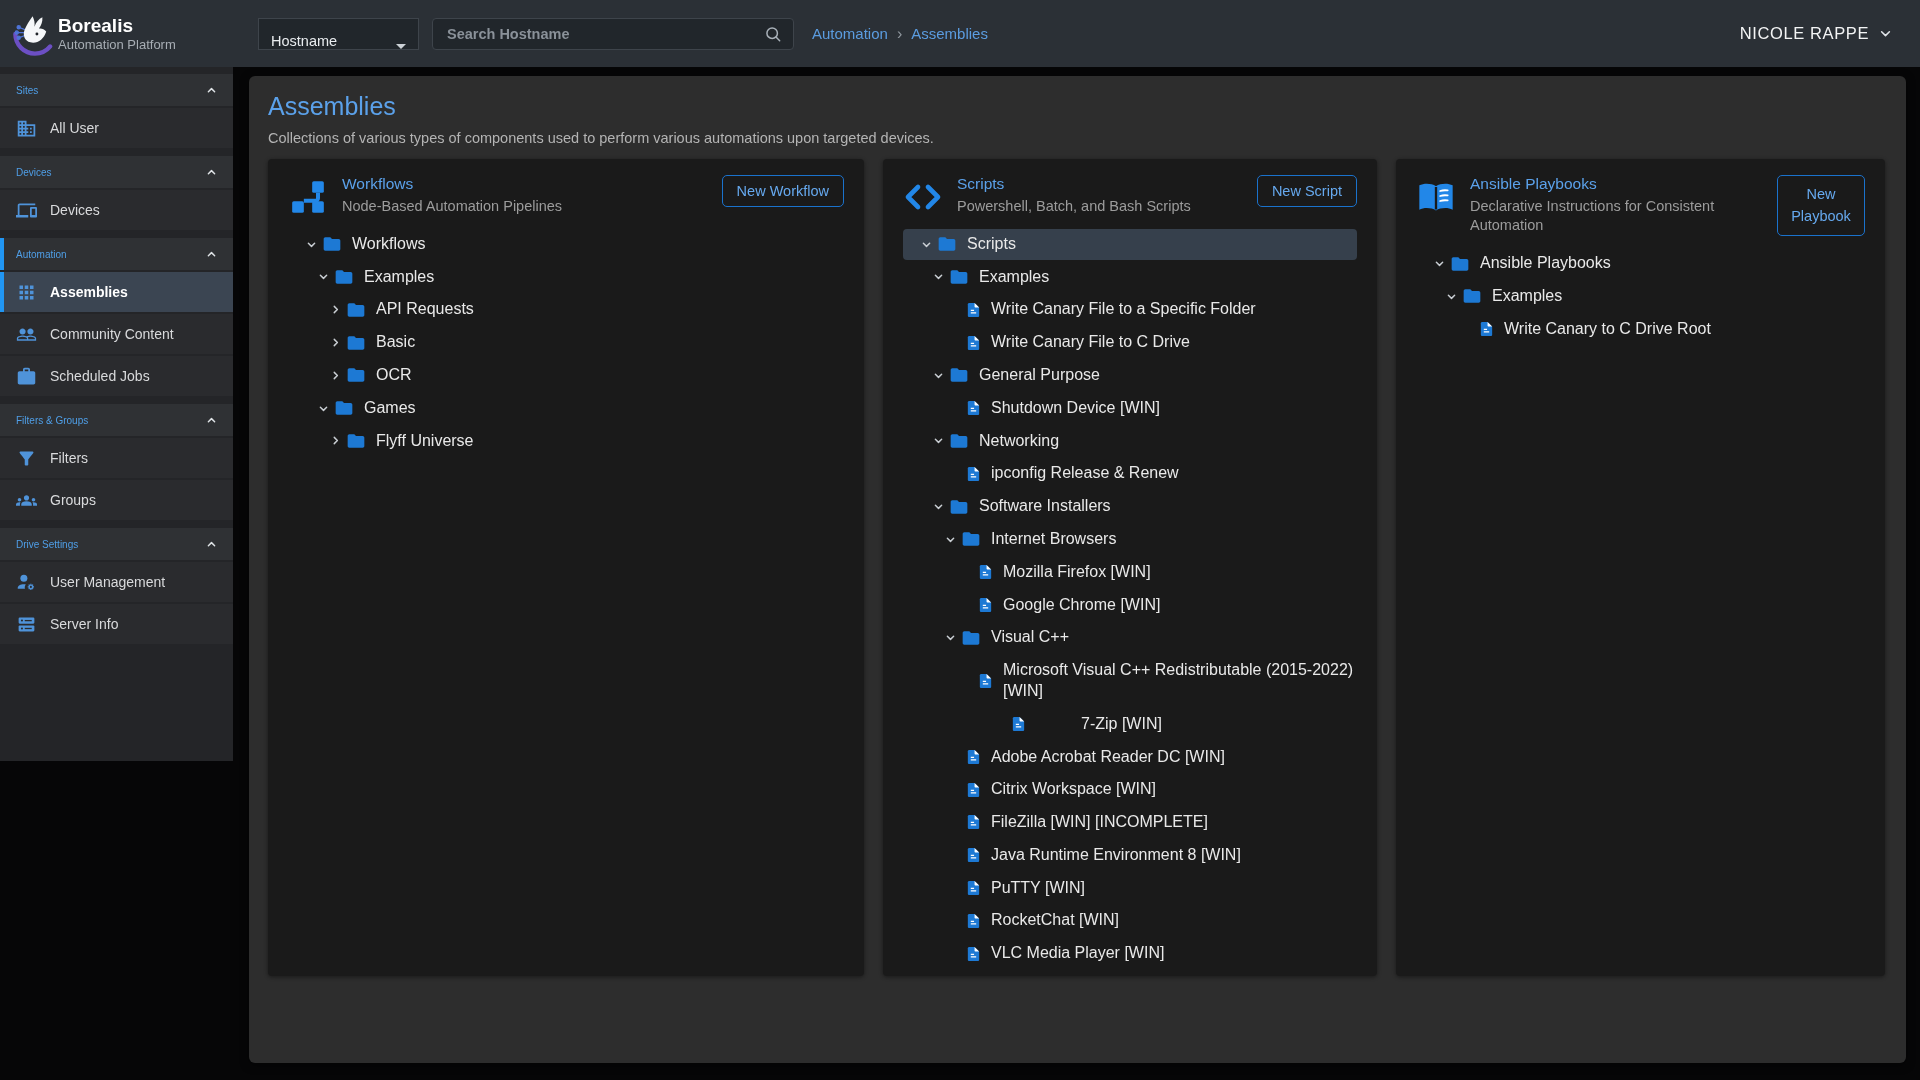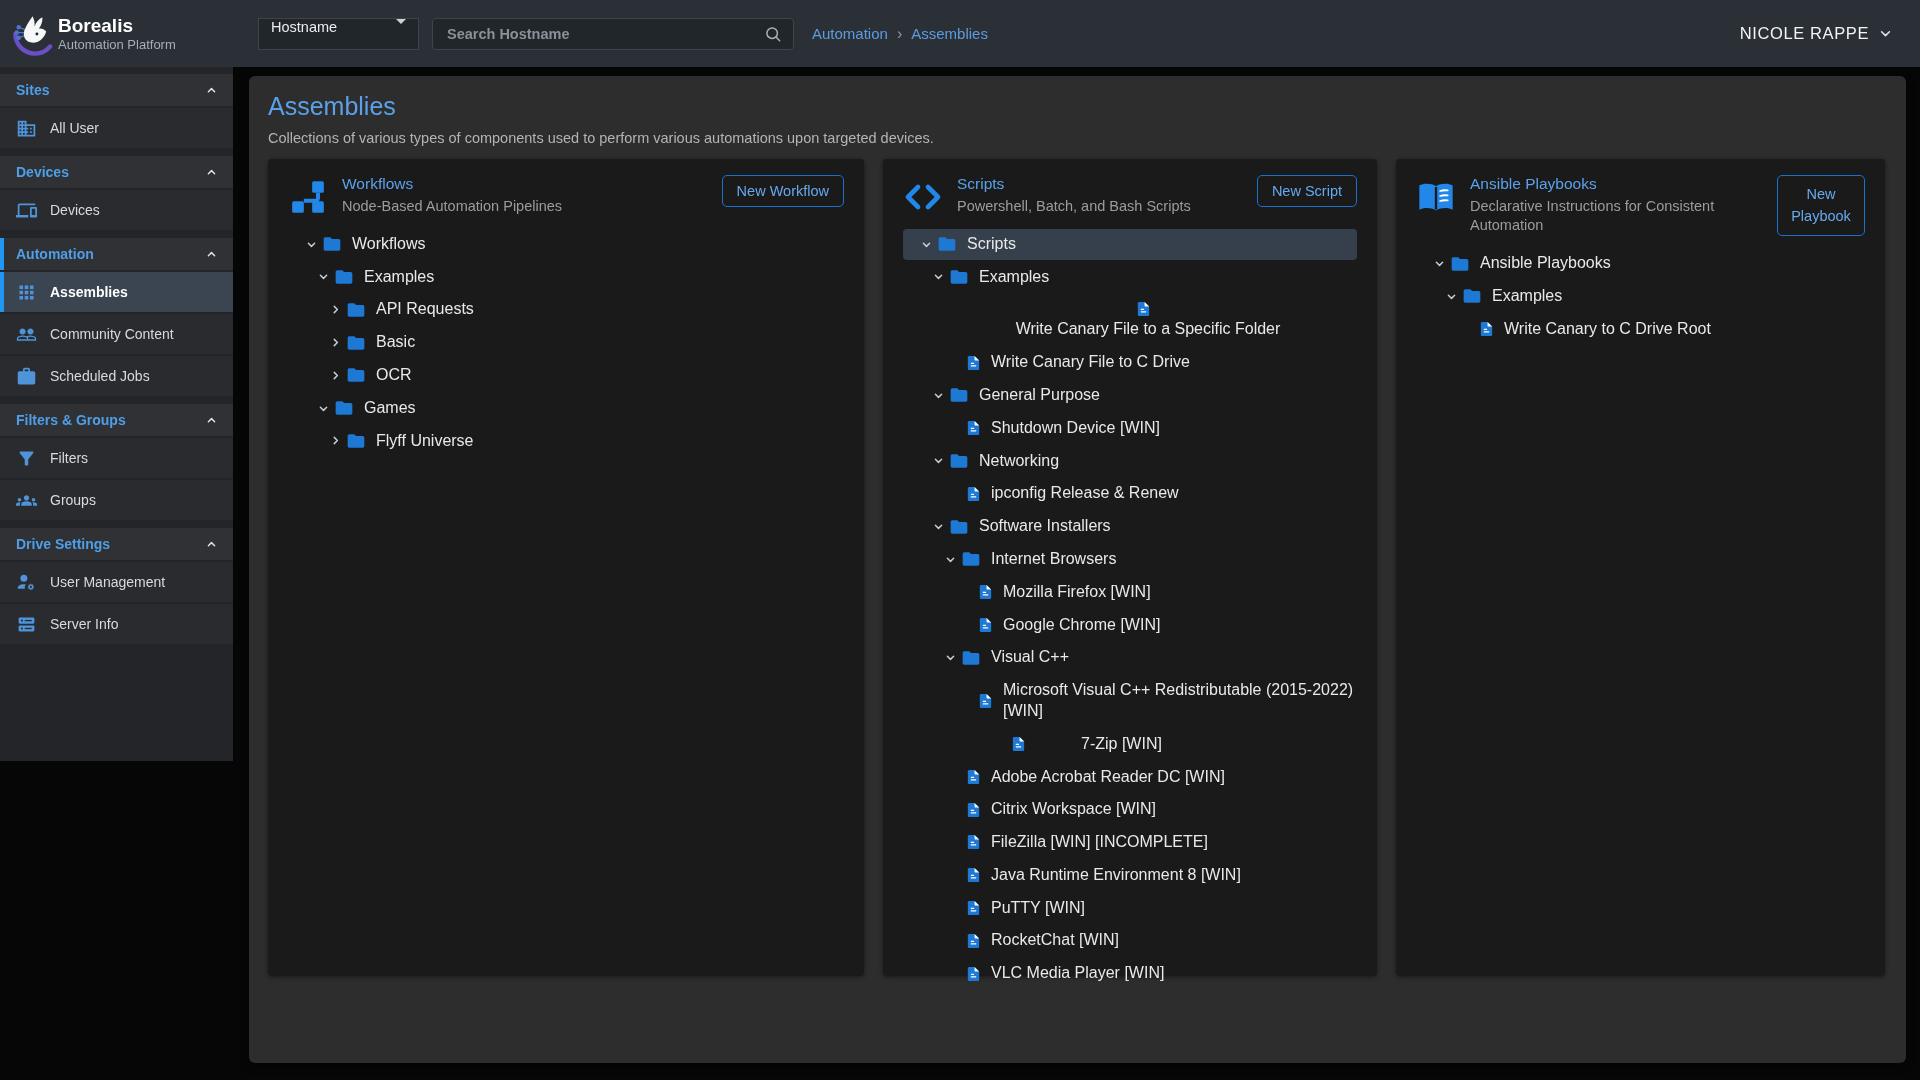--- a/index.html
+++ b/index.html
@@ -14,21 +14,21 @@
     position:absolute;left:0;top:0;width:1920px;height:67px;
     background:#2b3036;display:flex;align-items:center;z-index:5;
   }
   .brand{width:233px;display:flex;align-items:center;gap:0;padding-left:12px;box-sizing:border-box;flex:none;}
   .brand-logo{width:46px;height:46px;flex:none;}
   .brand-title{font-size:19px;font-weight:bold;color:#ffffff;line-height:1.15;}
   .brand-sub{font-size:13px;color:#a7adb4;line-height:1.2;}
   .hostname-select{
     margin-left:25px;width:161px;height:32px;box-sizing:border-box;
     background:#21262b;border:1px solid#3e444b;border-radius:0;
-    display:flex;align-items:flex-start;justify-content:space-between;
+    display:flex;align-items:flex-end;justify-content:space-between;
     padding:0 12px;color:#e9ecef;font-size:14.5px;cursor:pointer;flex:none;
   }
   .caret-down{width:0;height:0;border-left:5px solid transparent;border-right:5px solid transparent;border-top:5.5px solid #ccd1d6;}
   .search-box{
     margin-left:13px;width:362px;height:32px;box-sizing:border-box;
     background:#21262b;border:1px solid #3e444b;border-radius:4px;
     display:flex;align-items:center;padding:0 10px 0 12px;flex:none;
   }
   .search-box input{
     flex:1;background:transparent;border:none;outline:none;
@@ -47,21 +47,21 @@
   .sidebar{
     position:absolute;left:0;top:67px;width:233px;height:694px;
     background:#242528;padding-top:7px;box-sizing:border-box;
   }
   .section{margin-bottom:8px;}
   .section-header{
     height:32px;background:#2f3134;display:flex;align-items:center;justify-content:space-between;
     padding:0 14px 0 16px;cursor:pointer;
   }
   .section.active .section-header{border-left:4px solid #2196f3;padding-left:12px;}
-  .section-header .sec-label{color:#4f9fe8;font-size:14px;font-weight:bold;}
+  .section-header .sec-label{color:#4f9fe8;font-size:10px;font-weight:normal;}
   .section-header svg{width:15px;height:15px;color:#dfe3e6;}
   .side-item{
     height:40px;margin-top:2px;background:#2a2b2e;display:flex;align-items:center;gap:13px;
     padding-left:16px;cursor:pointer;
   }
   .side-item.selected{background:#3b4552;border-left:4px solid #2196f3;padding-left:12px;}
   .side-item .itm-icon{width:21px;height:21px;color:#4f93d9;flex:none;display:inline-flex;}
   .side-item .itm-icon svg{width:100%;height:100%;}
   .side-item .itm-label{color:#d9dadc;font-size:14px;}
   .side-item.selected .itm-label{color:#ffffff;font-weight:bold;}
@@ -440,21 +440,21 @@
                 <path d="M7 10l5 5 5-5"></path>
               </svg>
             </span>
             <span class="t-ficon">
               <svg viewBox="0 0 24 24" fill="currentColor">
                 <path d="M10 4H4c-1.1 0-1.99.9-1.99 2L2 18c0 1.1.9 2 2 2h16c1.1 0 2-.9 2-2V8c0-1.1-.9-2-2-2h-8l-2-2z"></path>
               </svg>
             </span>
             <span class="t-label">Examples</span>
           </div>
-          <div class="tree-row" style="padding-left: 36px; flex-direction: column;">
+          <div class="tree-row" style="padding-left: 36px;">
             <span class="t-spacer"></span>
             <span class="t-dicon">
               <svg viewBox="0 0 24 24">
                 <path fill="currentColor" d="M13.5 2H6c-1.1 0-2 .9-2 2v16c0 1.1.9 2 2 2h12c1.1 0 2-.9 2-2V8.5L13.5 2z"></path>
                 <path fill="#ffffff" d="M13.5 2l6.5 6.5h-5.1c-.77 0-1.4-.63-1.4-1.4V2z"></path>
                 <path d="M8.2 12.6h4.6M8.2 16h7.6" stroke="#ffffff" stroke-width="1.6" fill="none"></path>
               </svg>
             </span>
             <span class="t-label">Write Canary File to a Specific Folder</span>
           </div>

